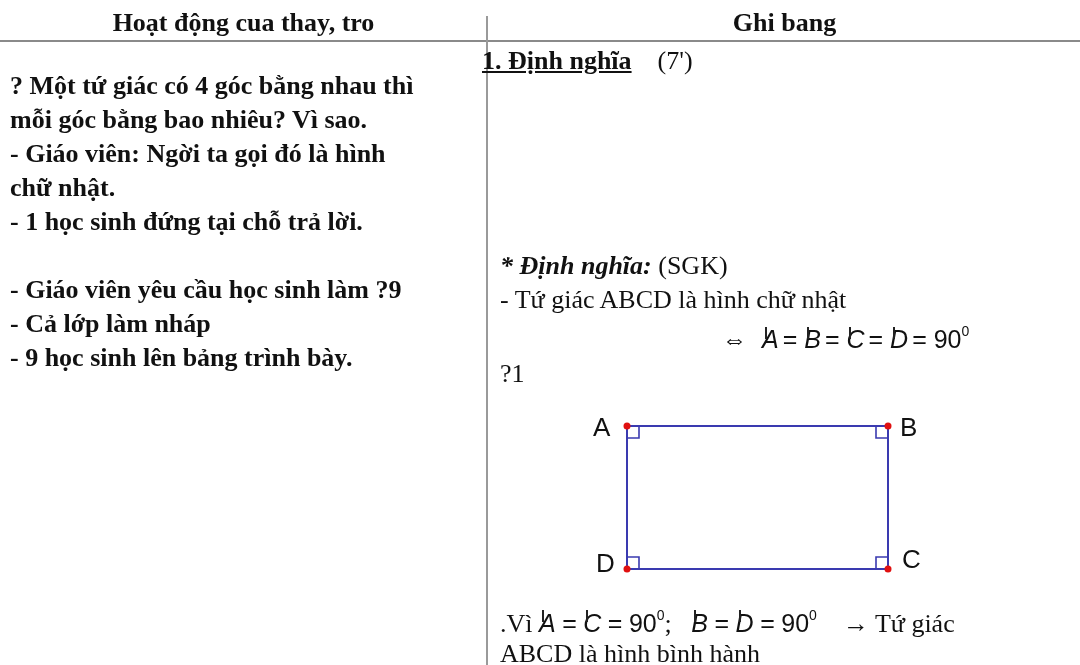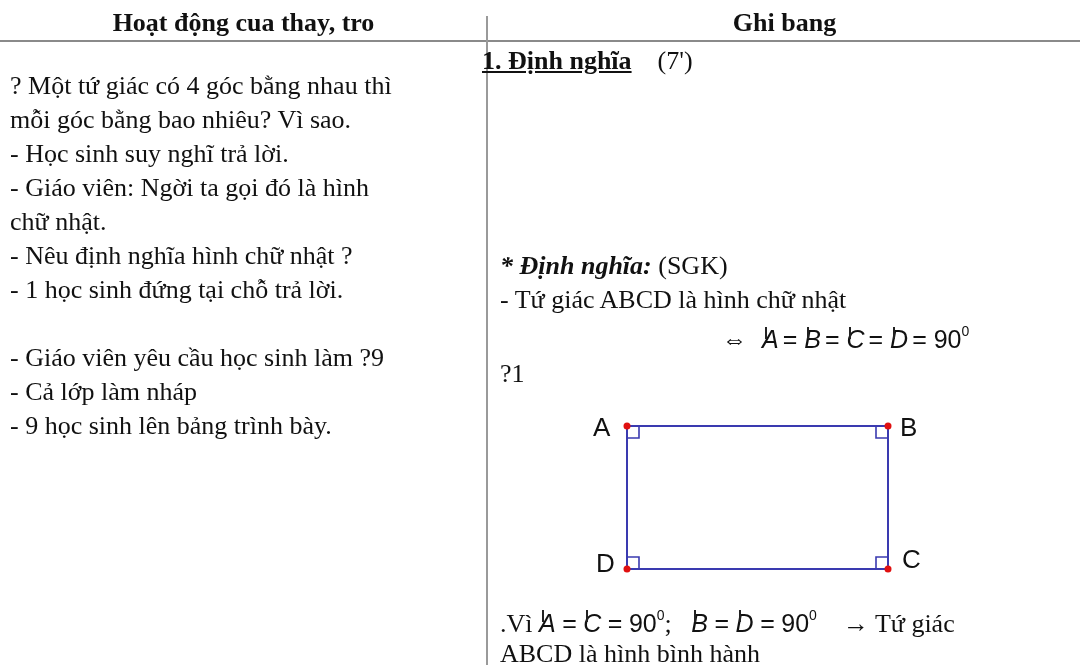--- a/index.html
+++ b/index.html
@@ -46,21 +46,21 @@
       left: 486px; top: 0;
       width: 2px; height: 665px;
       background: #9a9a9a;
     }
     .txt {
       position: absolute;
       font-size: 26px;
       line-height: 34px;
       white-space: nowrap;
     }
-    .left-col { left: 10px; top: 53px; }
+    .left-col { left: 10px; top: 53px; font-weight: bold; }
     .left-col .line { height: 34px; }
     .blank { height: 34px; }
     .sec-title {
       position: absolute;
       left: 482px; top: 28px;
       font-size: 26px;
       line-height: 34px;
       white-space: nowrap;
     }
     .sec-title b { text-decoration: underline; }
@@ -110,24 +110,22 @@
 
   <div class="hdr hdr-left">Hoạt động cua thay, tro</div>
   <div class="hdr hdr-right">Ghi bang</div>
 
   <div class="hline"></div>
   <div class="vline"></div>
 
   <div class="txt left-col">
     <div class="line">? Một tứ giác có 4 góc bằng nhau thì</div>
     <div class="line">mỗi góc bằng bao nhiêu? Vì sao.</div>
-    <div class="line">- Học sinh suy nghĩ trả lời.</div>
     <div class="line">-  Giáo viên: Ngời ta gọi đó là hình</div>
     <div class="line">chữ nhật.</div>
-    <div class="line">- Nêu định nghĩa hình chữ nhật ?</div>
     <div class="line">- 1 học sinh đứng tại chỗ trả lời.</div>
     <div class="blank"></div>
     <div class="line">-  Giáo viên yêu cầu học sinh làm ?9</div>
     <div class="line">- Cả lớp làm nháp</div>
     <div class="line">- 9 học sinh lên bảng trình bày.</div>
   </div>
 
   <div class="sec-title">
     <b>1. Định nghĩa</b>
     <span>&nbsp;&nbsp;</span>

